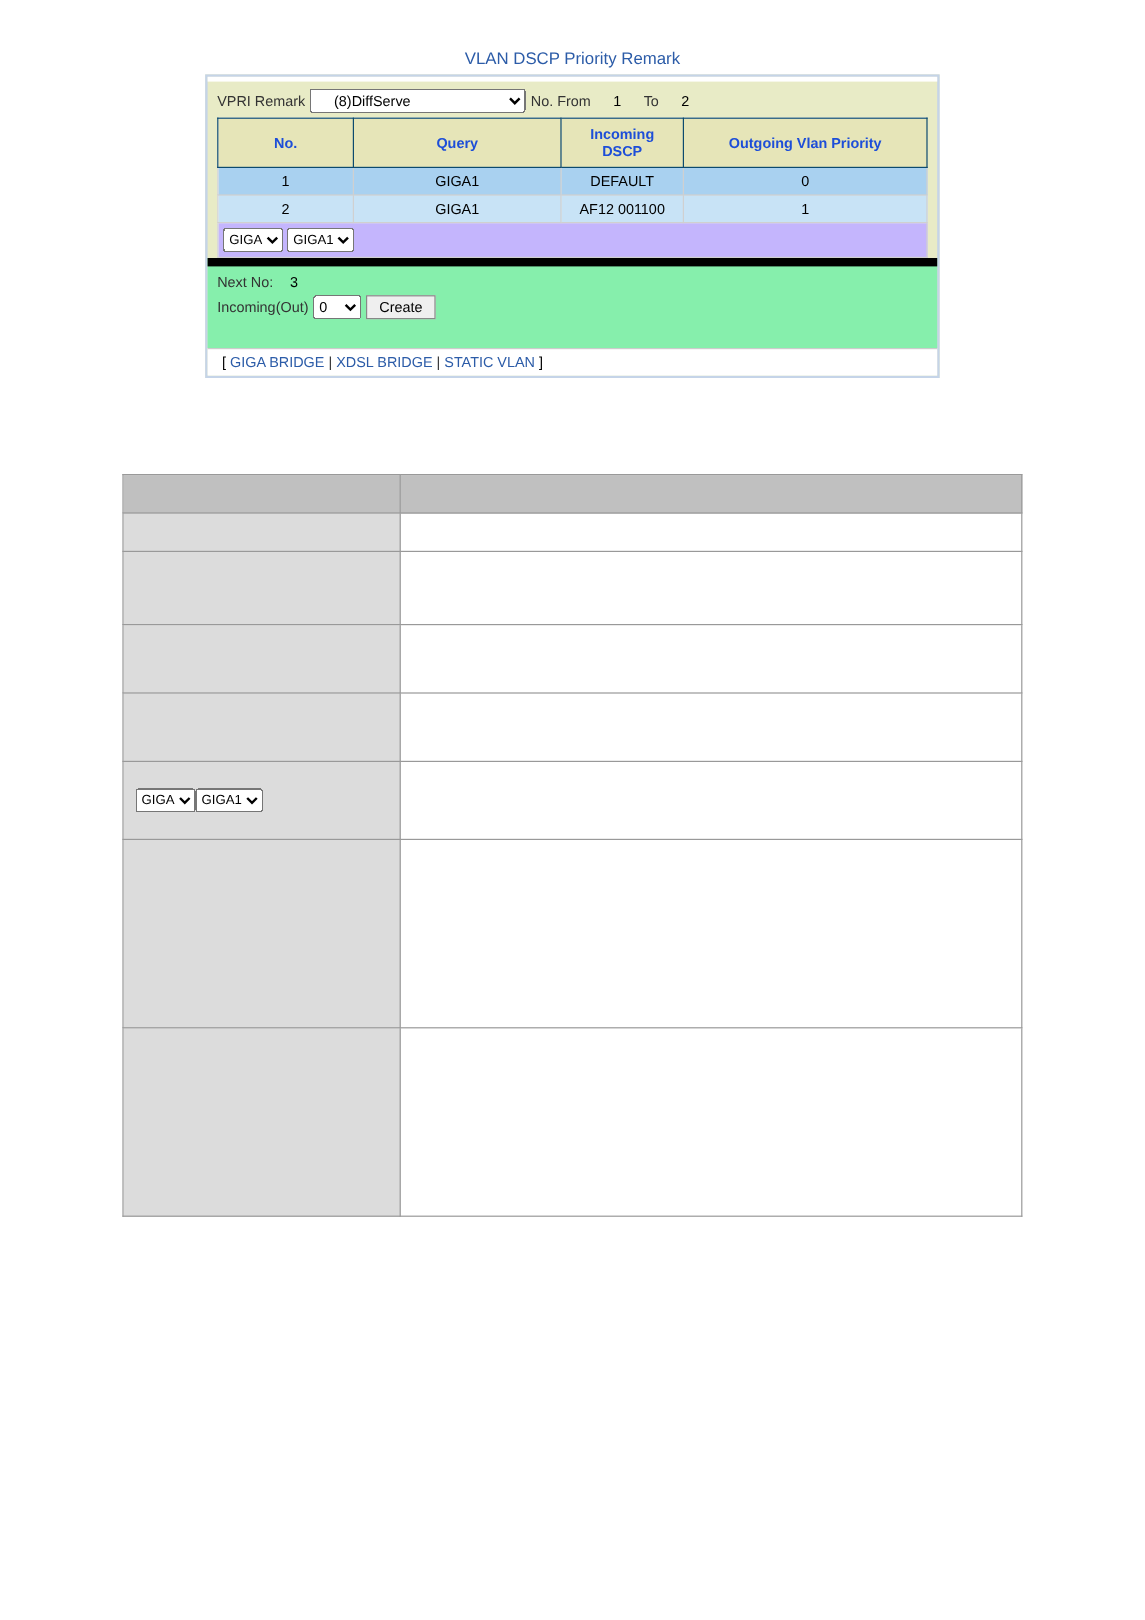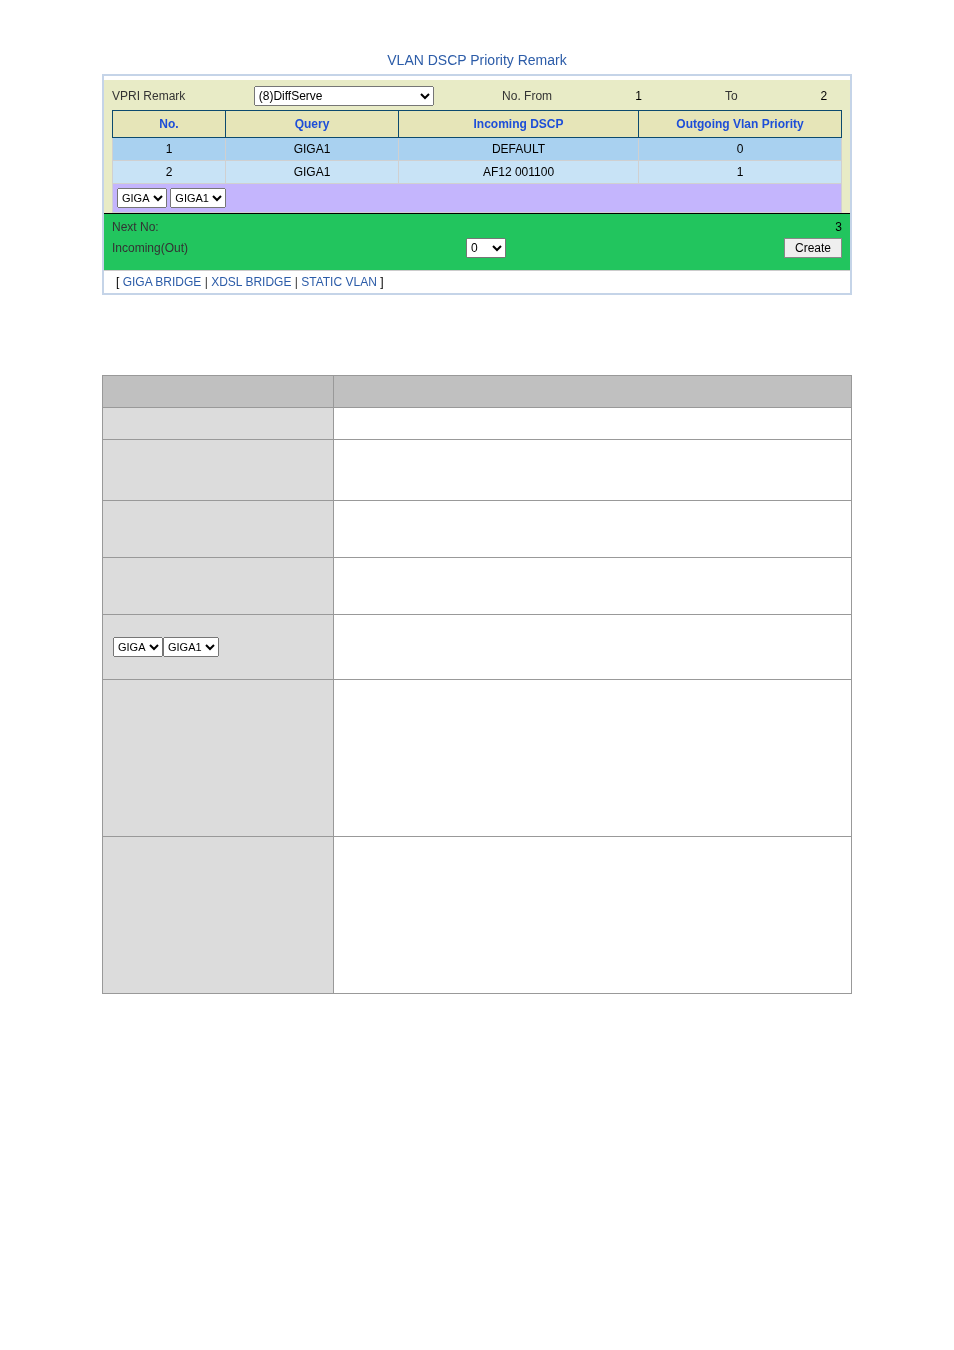--- a/index.html
+++ b/index.html
@@ -4,44 +4,43 @@
 <style>
   body {
     font-family: Arial, sans-serif;
     font-size: 13px;
     margin: 0;
     padding: 40px;
     background: #fff;
     color: #000;
   }
   .figure-container {
-    margin: 12px auto;
-    width: 750px;
+    margin: 0 auto;
+    width: 612px;
   }
   .figure-title {
     text-align: center;
     color: #2c5ca8;
     font-size: 14px;
     margin-bottom: 6px;
   }
   .app-panel {
     border: 2px solid #c5d4e8;
     background: #e8ebc6;
   }
   .inner {
     border-top: 4px solid #fff;
     padding: 6px 8px 0 8px;
   }
   .row {
     display: flex;
     align-items: center;
-    gap: 16px;
+    gap: 4px;
     margin-bottom: 4px;
     font-size: 12px;
-    justify-content: space-between;
   }
   .label {
     color: #333;
   }
   select, input[type=text] {
     font-size: 12px;
     font-family: Arial, sans-serif;
     height: 20px;
     box-sizing: border-box;
   }
@@ -76,23 +75,23 @@
     padding: 4px;
     font-size: 12px;
     text-align: center;
     border: 1px solid #d0d0d0;
   }
   tr.r0 td { background: #a9d1f0; }
   tr.r1 td { background: #c8e3f6; }
   tr.sel-row td { background: #c4b5fd; text-align: left; padding-left: 4px; }
   .sel-row select { font-size: 11px; }
   .bottom-block {
-    background: #22c55e;
-    padding: 6px 8px 8px 8px;
-    border-top: 1px solid #000000;
+    background: #86efac;
+    padding: 6px 8px 20px 8px;
+    border-top: 7px solid #000000;
   }
   .nav-links {
     background: #fff;
     padding: 4px 12px;
     font-size: 12px;
     border-top: 1px solid #ccc;
   }
   .nav-links a { color: #2c5ca8; text-decoration: none; }
   .nav-links .sep { color: #333; }
   .desc-table {
@@ -123,21 +122,21 @@
 <body>
 
 <div class="figure-container">
   <div class="figure-title">VLAN DSCP Priority Remark</div>
 
   <div class="app-panel">
     <div class="inner">
 
       <div class="row">
         <span class="label">VPRI Remark</span>
-        <select style="width:180px;">
+        <select style="width:180px;padding-left:15px;">
           <option>(8)DiffServe</option>
         </select>
         <span class="label">No. From</span>
         <span class="num-box">1</span>
         <span class="label">To</span>
         <span class="num-box">2</span>
       </div>
 
 
 

